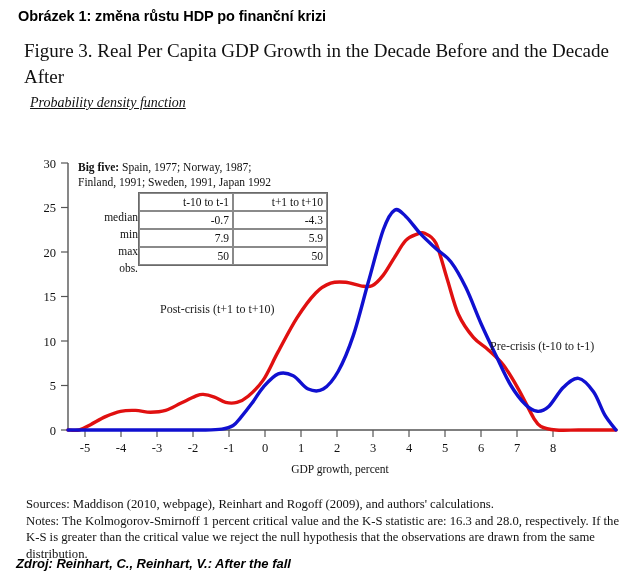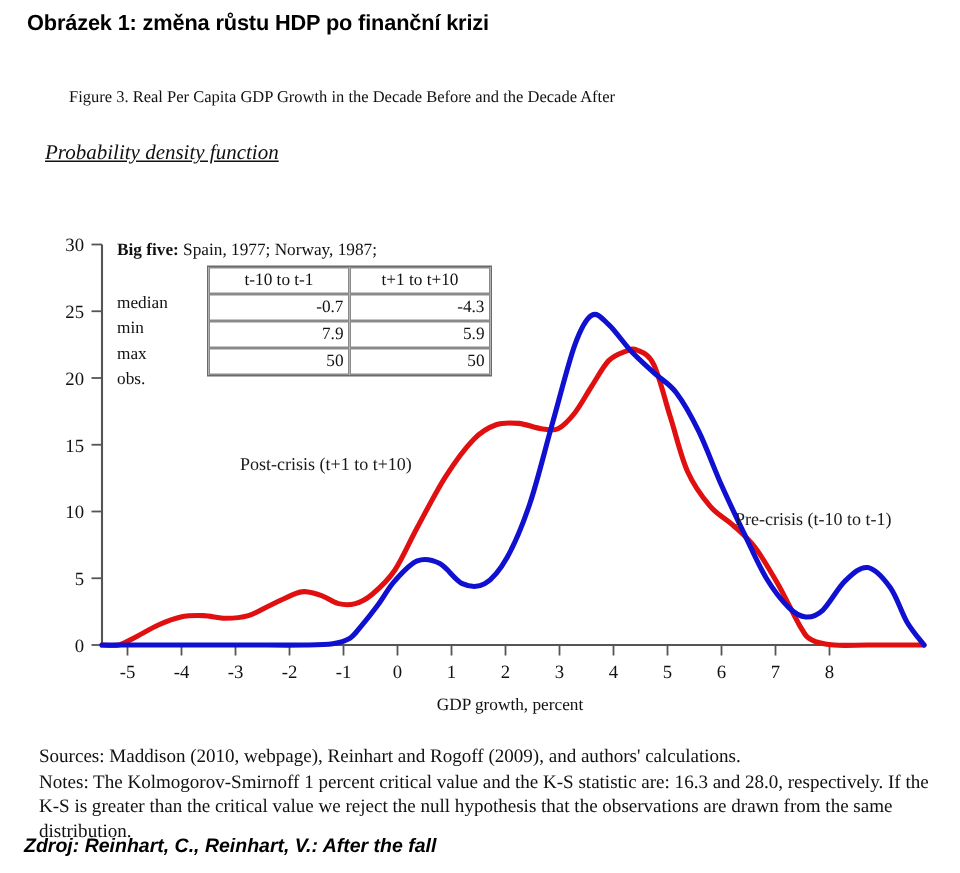--- a/index.html
+++ b/index.html
@@ -32,27 +32,26 @@
     font-weight: bold;
     font-size: 14.5px;
     letter-spacing: -0.1px;
     color: #000;
     white-space: nowrap;
   }
 
   
   .fig-heading {
     position: absolute;
-    left: 46px;
+    left: 24px;
     top: 38px;
     width: 590px;
-    font-size: 11px;
+    font-size: 19px;
     line-height: 1.35;
     color: #111;
-    margin-top: 20px;
   }
   .fig-heading .l2 { display: block; }
 
   .pdf-label {
     position: absolute;
     left: 30px;
     top: 95px;
     font-size: 14px;
     font-style: italic;
     color: #111;
@@ -106,20 +105,21 @@
   .stats-title b { font-weight: bold; }
   .stats-grid {
     display: grid;
     grid-template-columns: 60px 1fr;
     align-items: start;
   }
   .row-labels {
     display: flex;
     flex-direction: column;
     padding-top: 17px;
+    align-items: flex-end;
   }
   .row-labels span {
     height: 17px;
     line-height: 17px;
     font-size: 11.5px;
   }
   table.stats {
     border-collapse: separate;
     border-spacing: 0;
     font-size: 11.5px;
@@ -127,21 +127,21 @@
   }
   table.stats th, table.stats td {
     border: 1.2px solid #8a8a8a;
     padding: 0px 3px 0px 3px;
     height: 16px;
     line-height: 16px;
     background: #fff;
   }
   table.stats th {
     font-weight: normal;
-    text-align: center;
+    text-align: right;
     white-space: nowrap;
   }
   table.stats td {
     text-align: right;
     min-width: 60px;
   }
 
   
   .footnotes {
     position: absolute;
@@ -245,20 +245,21 @@
       <path id="series-post-crisis" fill="none" stroke-width="3.4" stroke-linecap="round" stroke-linejoin="round" d="M 68.00 280.00 C 69.88 280.00, 75.51 280.89, 79.26 280.00 C 83.01 279.11, 86.14 276.89, 90.52 274.66 C 94.90 272.44, 100.53 268.88, 105.53 266.65 C 110.54 264.42, 115.54 262.35, 120.55 261.31 C 125.55 260.27, 130.56 260.27, 135.56 260.42 C 140.57 260.57, 145.57 262.20, 150.58 262.20 C 155.58 262.20, 160.58 261.90, 165.59 260.42 C 170.59 258.94, 175.60 255.67, 180.60 253.30 C 185.61 250.93, 191.86 247.66, 195.62 246.18 C 199.37 244.70, 200.00 244.25, 203.12 244.40 C 206.25 244.55, 210.63 245.73, 214.38 247.07 C 218.14 248.41, 221.89 251.52, 225.64 252.41 C 229.40 253.30, 233.15 253.45, 236.90 252.41 C 240.66 251.37, 243.79 249.89, 248.16 246.18 C 252.54 242.47, 258.17 237.58, 263.18 230.16 C 268.18 222.74, 272.56 212.06, 278.19 201.68 C 283.82 191.30, 290.70 177.65, 296.96 167.86 C 303.21 158.07, 310.10 148.72, 315.73 142.94 C 321.36 137.16, 325.74 134.93, 330.74 133.15 C 335.74 131.37, 340.75 131.81, 345.75 132.26 C 350.76 132.70, 356.39 135.23, 360.77 135.82 C 365.15 136.41, 368.27 137.60, 372.03 135.82 C 375.78 134.04, 379.53 129.89, 383.29 125.14 C 387.04 120.39, 390.79 113.13, 394.55 107.34 C 398.30 101.55, 402.05 94.29, 405.81 90.43 C 409.56 86.57, 413.94 85.39, 417.07 84.20 C 420.20 83.01, 421.45 81.83, 424.58 83.31 C 427.70 84.79, 432.08 85.54, 435.84 93.10 C 439.59 100.67, 443.34 116.83, 447.10 128.70 C 450.85 140.57, 453.98 154.51, 458.36 164.30 C 462.74 174.09, 468.37 181.51, 473.37 187.44 C 478.37 193.37, 483.38 195.30, 488.38 199.90 C 493.39 204.50, 498.39 208.50, 503.40 215.03 C 508.40 221.56, 513.41 230.31, 518.41 239.06 C 523.42 247.81, 529.67 261.31, 533.42 267.54 C 537.18 273.77, 537.18 274.36, 540.93 276.44 C 544.68 278.52, 549.69 279.41, 555.95 280.00 C 562.20 280.59, 570.96 280.00, 578.47 280.00 C 585.97 280.00, 594.73 280.00, 600.99 280.00 C 607.24 280.00, 613.50 280.00, 616.00 280.00" stroke="#e01010"></path>
       <path id="series-pre-crisis" fill="none" stroke-width="3.4" stroke-linecap="round" stroke-linejoin="round" d="M 68.00 280.00 C 71.75 280.00, 80.51 280.00, 90.52 280.00 C 100.53 280.00, 115.54 280.00, 128.05 280.00 C 140.57 280.00, 153.08 280.00, 165.59 280.00 C 178.10 280.00, 193.74 280.15, 203.12 280.00 C 212.51 279.85, 216.89 279.85, 221.89 279.11 C 226.89 278.37, 230.02 277.48, 233.15 275.55 C 236.28 273.62, 237.53 271.25, 240.66 267.54 C 243.79 263.83, 248.16 258.34, 251.92 253.30 C 255.67 248.26, 258.80 242.18, 263.18 237.28 C 267.56 232.38, 273.19 225.86, 278.19 223.93 C 283.20 222.00, 288.20 223.19, 293.21 225.71 C 298.21 228.23, 303.21 236.84, 308.22 239.06 C 313.22 241.28, 318.23 242.03, 323.23 239.06 C 328.24 236.09, 333.24 230.16, 338.25 221.26 C 343.25 212.36, 348.26 200.49, 353.26 185.66 C 358.26 170.83, 363.27 149.91, 368.27 132.26 C 373.28 114.61, 378.91 91.77, 383.29 79.75 C 387.67 67.73, 390.79 62.39, 394.55 60.17 C 398.30 57.94, 401.43 62.39, 405.81 66.40 C 410.19 70.40, 415.82 78.86, 420.82 84.20 C 425.83 89.54, 430.83 93.84, 435.84 98.44 C 440.84 103.04, 445.84 105.26, 450.85 111.79 C 455.85 118.32, 460.86 127.36, 465.86 137.60 C 470.87 147.83, 475.87 161.93, 480.88 173.20 C 485.88 184.47, 490.89 194.86, 495.89 205.24 C 500.89 215.62, 505.90 227.19, 510.90 235.50 C 515.91 243.81, 521.54 250.78, 525.92 255.08 C 530.30 259.38, 533.42 261.01, 537.18 261.31 C 540.93 261.61, 544.06 260.87, 548.44 256.86 C 552.82 252.86, 558.45 242.03, 563.45 237.28 C 568.46 232.53, 573.46 227.64, 578.47 228.38 C 583.47 229.12, 589.10 235.65, 593.48 241.73 C 597.86 247.81, 600.99 258.49, 604.74 264.87 C 608.49 271.25, 614.12 277.48, 616.00 280.00" stroke="#1010d0"></path>
 
       <text class="series-annot" x="160" y="163" text-anchor="start">Post-crisis (t+1 to t+10)</text>
       <text class="series-annot" x="490" y="200" text-anchor="start">Pre-crisis (t-10 to t-1)</text>
     </svg>
 
     <div class="stats-box">
       <div class="stats-title">
         <b>Big five:</b><span> Spain, 1977; Norway, 1987;</span><br>
+        <span>Finland, 1991; Sweden, 1991, Japan 1992</span>
       </div>
       <div class="stats-grid">
         <div class="row-labels">
           <span>median</span>
           <span>min</span>
           <span>max</span>
           <span>obs.</span>
         </div>
         <table class="stats">
           <thead>

